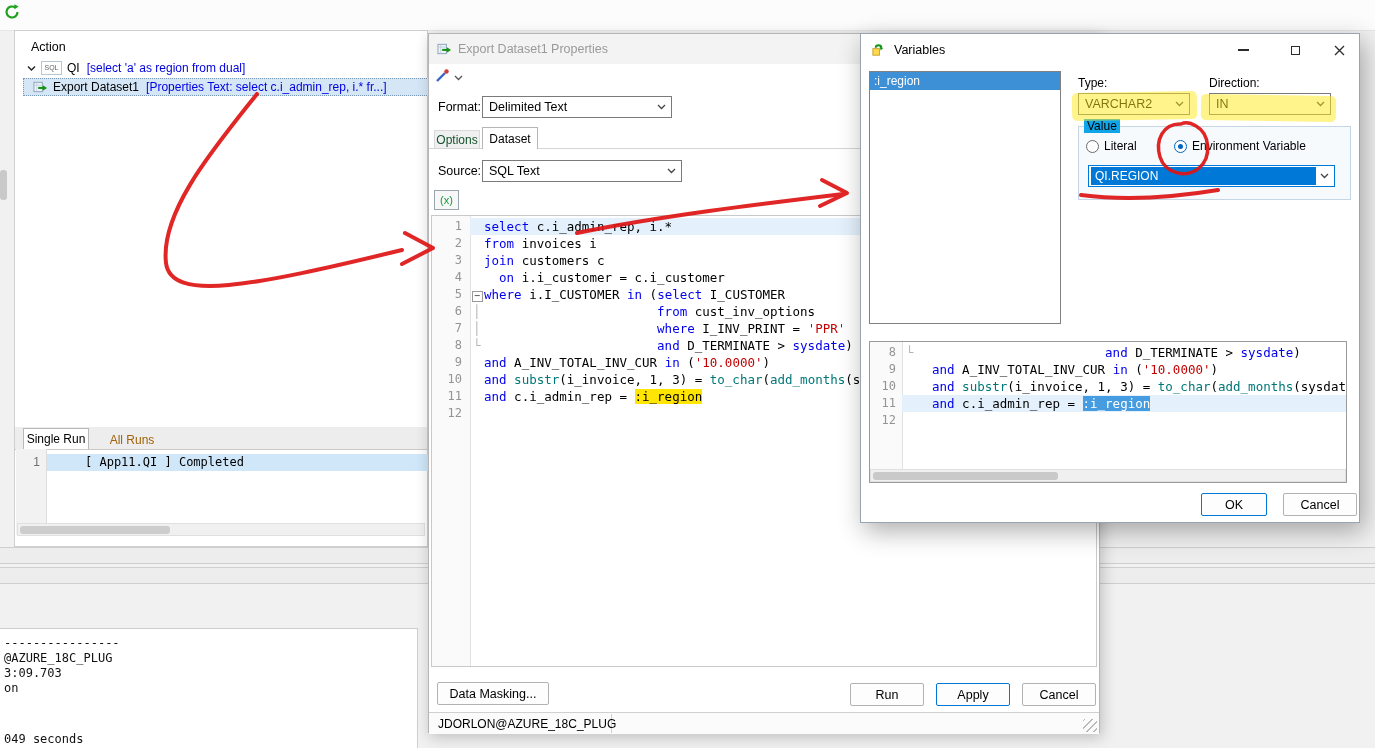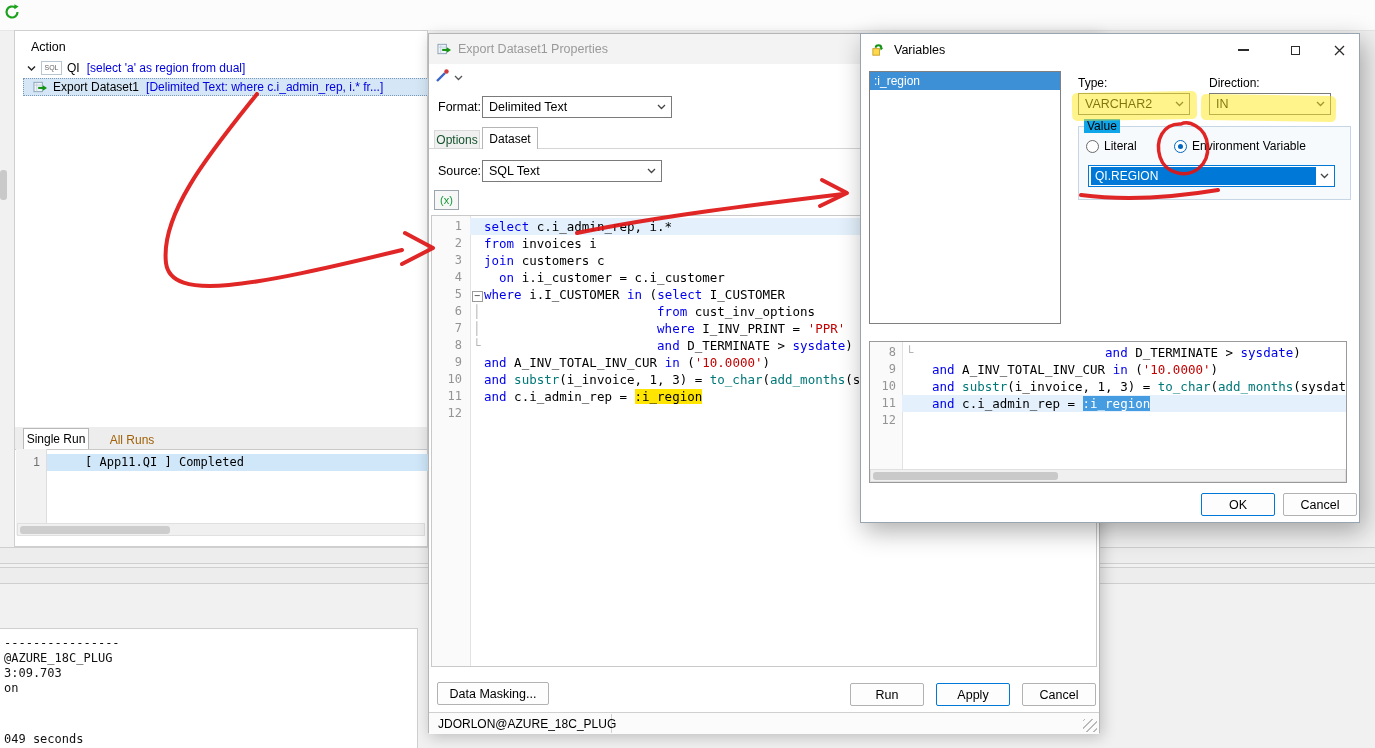--- a/index.html
+++ b/index.html
@@ -62,21 +62,21 @@
   .p-icon{margin-left:8px;display:inline-flex;}
   .p-toolbar{position:absolute;left:6px;top:34px;display:flex;align-items:center;gap:4px;}
   .fmt-label{position:absolute;left:9px;top:66px;}
   .fmt-combo{left:53px;top:62px;width:190px;height:22px;}
   .tab-strip-line{position:absolute;left:0px;top:114px;width:670px;height:1px;background:#d5d5d5;}
   .ptab-options{position:absolute;left:5px;top:96px;width:46px;height:18px;background:#f0f0f0;border:1px solid #d9d9d9;border-bottom:none;
                 box-sizing:border-box;display:flex;align-items:center;justify-content:center;font-size:12px;color:#14532d;}
   .ptab-dataset{position:absolute;left:53px;top:93px;width:56px;height:22px;background:#fff;border:1px solid #b5b5b5;border-bottom:none;
                 box-sizing:border-box;display:flex;align-items:center;justify-content:center;font-size:12px;z-index:2;}
   .src-label{position:absolute;left:9px;top:130px;}
-  .src-combo{left:53px;top:126px;width:180px;height:22px;}
+  .src-combo{left:53px;top:126px;width:200px;height:22px;}
   .vars-btn{position:absolute;left:5px;top:156px;width:25px;height:20px;background:#f7f7f7;border:1px solid #9aa5ae;box-sizing:border-box;
             color:#149a3a;font-size:11px;display:flex;align-items:center;justify-content:center;}
   .editor{position:absolute;left:2px;top:181px;width:666px;height:452px;background:#fff;border:1px solid #c9c9c9;box-sizing:border-box;overflow:hidden;}
   .gutter-bg{position:absolute;left:0;top:0;bottom:0;width:38px;background:#fafafa;border-right:1px solid #e2e2e2;}
   .code-lines{position:absolute;left:0;top:2px;right:0;font-family:"DejaVu Sans Mono",monospace;font-size:12.5px;line-height:17px;}
   .code-line{display:flex;height:17px;}
   .ln{flex:0 0 auto;width:30px;padding-right:8px;text-align:right;color:#949494;font-size:12px;}
   .rest{flex:1;display:flex;min-width:0;}
   .code-line.current .rest{background:#e4f1fc;}
   .fold{flex:0 0 auto;width:14px;color:#b4b4b4;text-align:center;white-space:pre;}
@@ -124,21 +124,21 @@
   .radio.on{border-color:#0067c0;}
   .radio.on::after{content:"";position:absolute;left:3px;top:3px;width:5px;height:5px;border-radius:50%;background:#0067c0;}
   .env-combo{left:227px;top:131px;width:247px;height:22px;border-color:#0078d7;padding:0;}
   .env-sel{flex:1;height:18px;margin:1px 18px 1px 2px;background:#0078d7;color:#fff;line-height:18px;padding-left:4px;font-size:12px;}
   .preview{position:absolute;left:8px;top:307px;width:478px;height:142px;background:#fff;border:1px solid #9a9a9a;box-sizing:border-box;overflow:hidden;}
   .preview .gutter-bg{width:32px;}
   .preview .ln{width:26px;padding-right:6px;}
   .preview .fold{width:30px;text-align:left;padding-left:4px;box-sizing:border-box;}
   .v-hscroll{position:absolute;left:9px;top:435px;width:476px;height:13px;background:#f0f0f0;border:1px solid #e0e0e0;box-sizing:border-box;}
   .v-hthumb{position:absolute;left:2px;top:2px;width:185px;height:8px;background:#c9c9c9;border-radius:3px;}
-  .ok-btn{left:340px;top:459px;width:74px;height:23px;}
+  .ok-btn{left:340px;top:459px;width:66px;height:23px;}
   .vcancel-btn{left:422px;top:459px;width:74px;height:23px;}
 
   
   .annotations{left:0;top:0;width:1375px;height:748px;z-index:50;pointer-events:none;}
 </style>
 </head>
 <body>
 
 <div id="screen">
 
@@ -168,21 +168,21 @@
     <div class="tree-row row-export">
       <span class="tree-icon">
         <svg width="15" height="14" viewBox="0 0 16 15">
           <rect x="1" y="2.5" width="9" height="10" fill="#eef4fa" stroke="#8aa0b5"></rect>
           <path d="M1 5.5 h9 M4 2.5 v10" stroke="#b9c9d8" stroke-width="0.8"></path>
           <path d="M5.5 8.5 h5.5" stroke="#149414" stroke-width="2.2"></path>
           <path d="M10.5 5.5 L15 8.5 L10.5 11.5 Z" fill="#149414"></path>
         </svg>
       </span>
       <span class="lbl">Export Dataset1</span>
-      <span class="detail">[Delimited Text: where c.i_admin_rep, i.* fr...]</span>
+      <span class="detail">[Properties Text: select c.i_admin_rep, i.* fr...]</span>
     </div>
 
     <div class="tabs-row">
       <div class="tab tab-single">Single Run</div>
       <div class="tab tab-all">All Runs</div>
     </div>
     <div class="run-gutter"></div>
     <div class="run-num">1</div>
     <div class="run-row">[ App11.QI ] Completed</div>
     <div class="run-hscroll">

